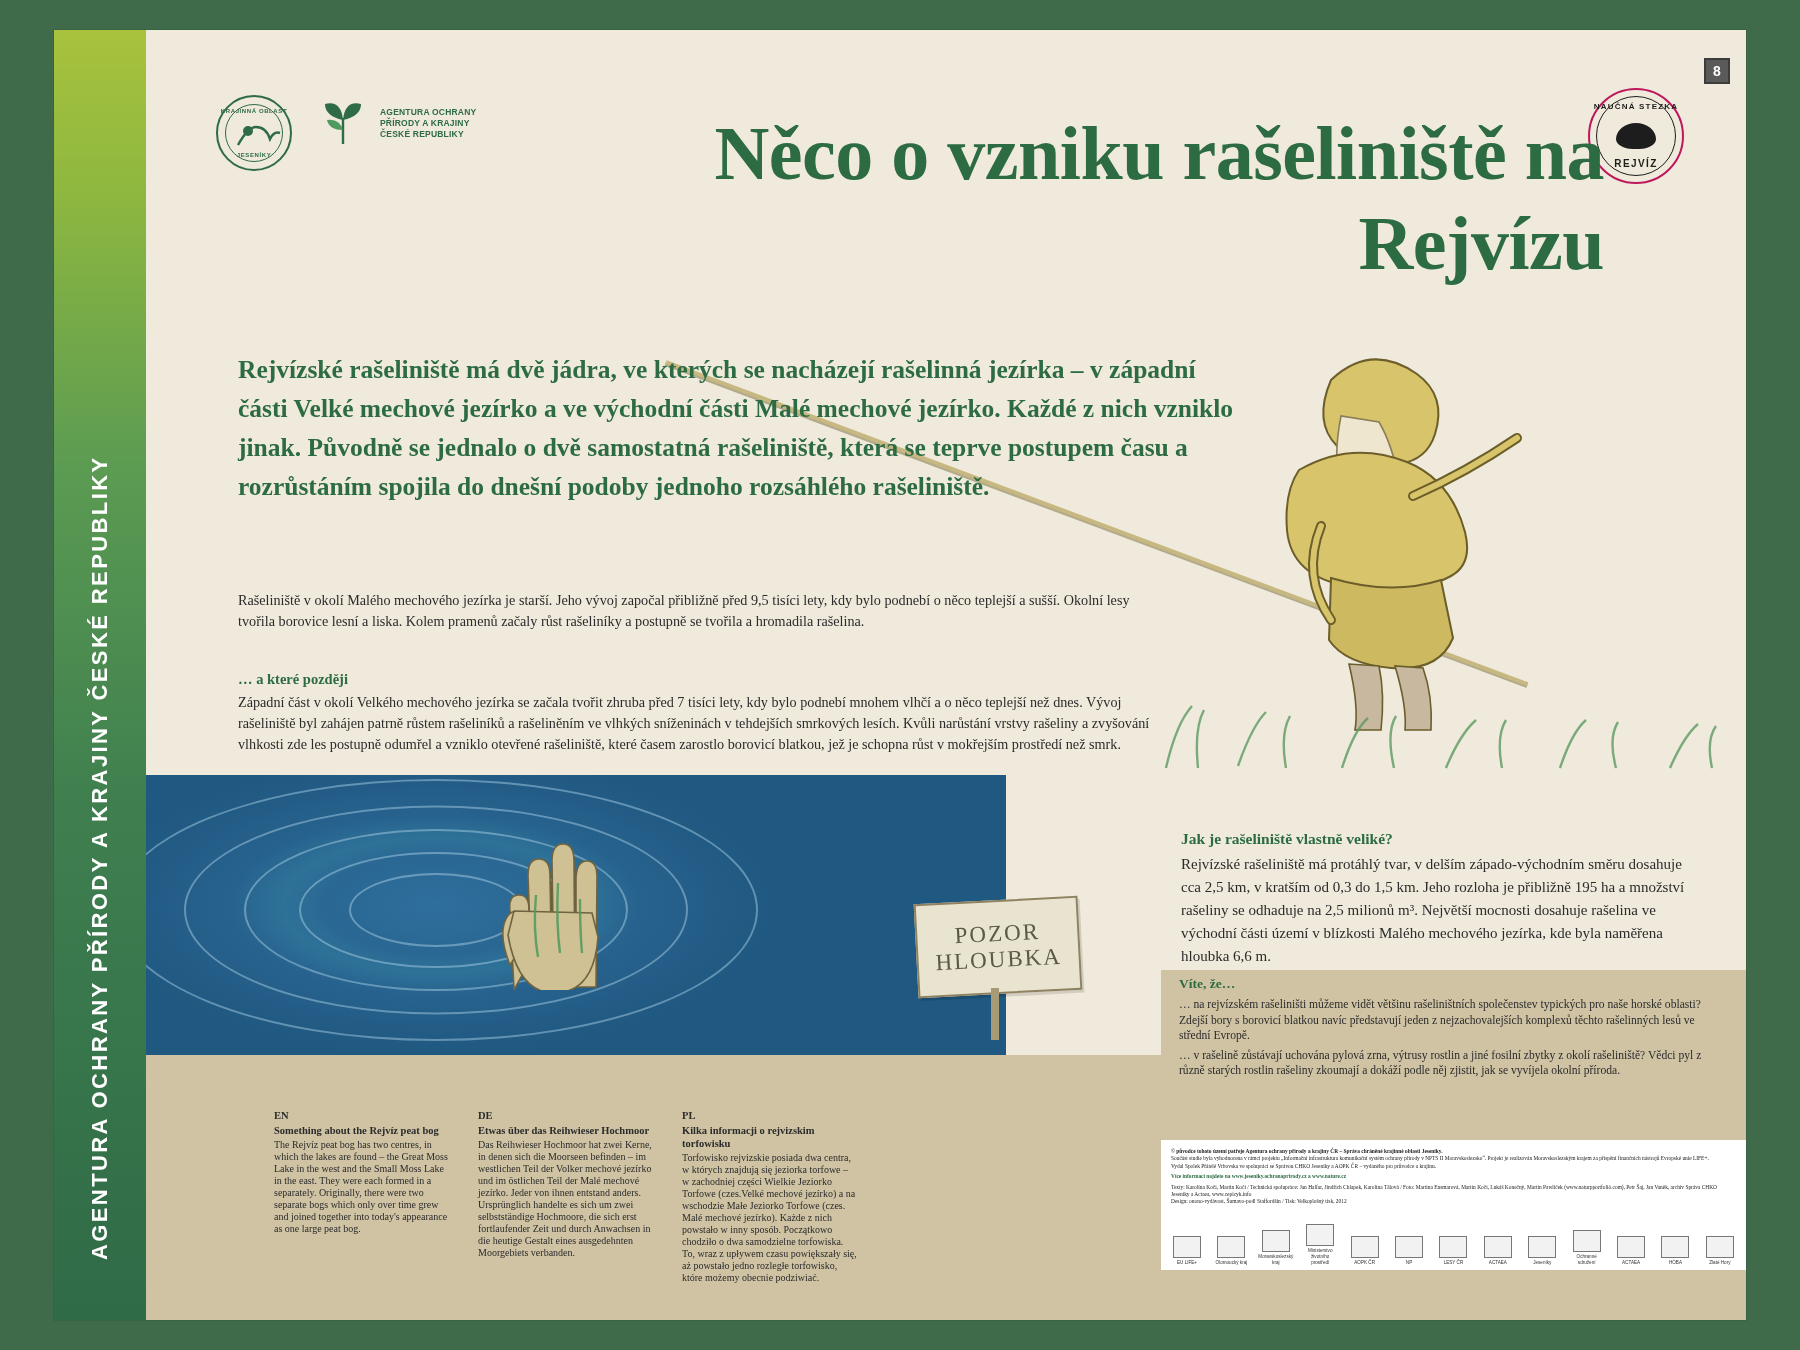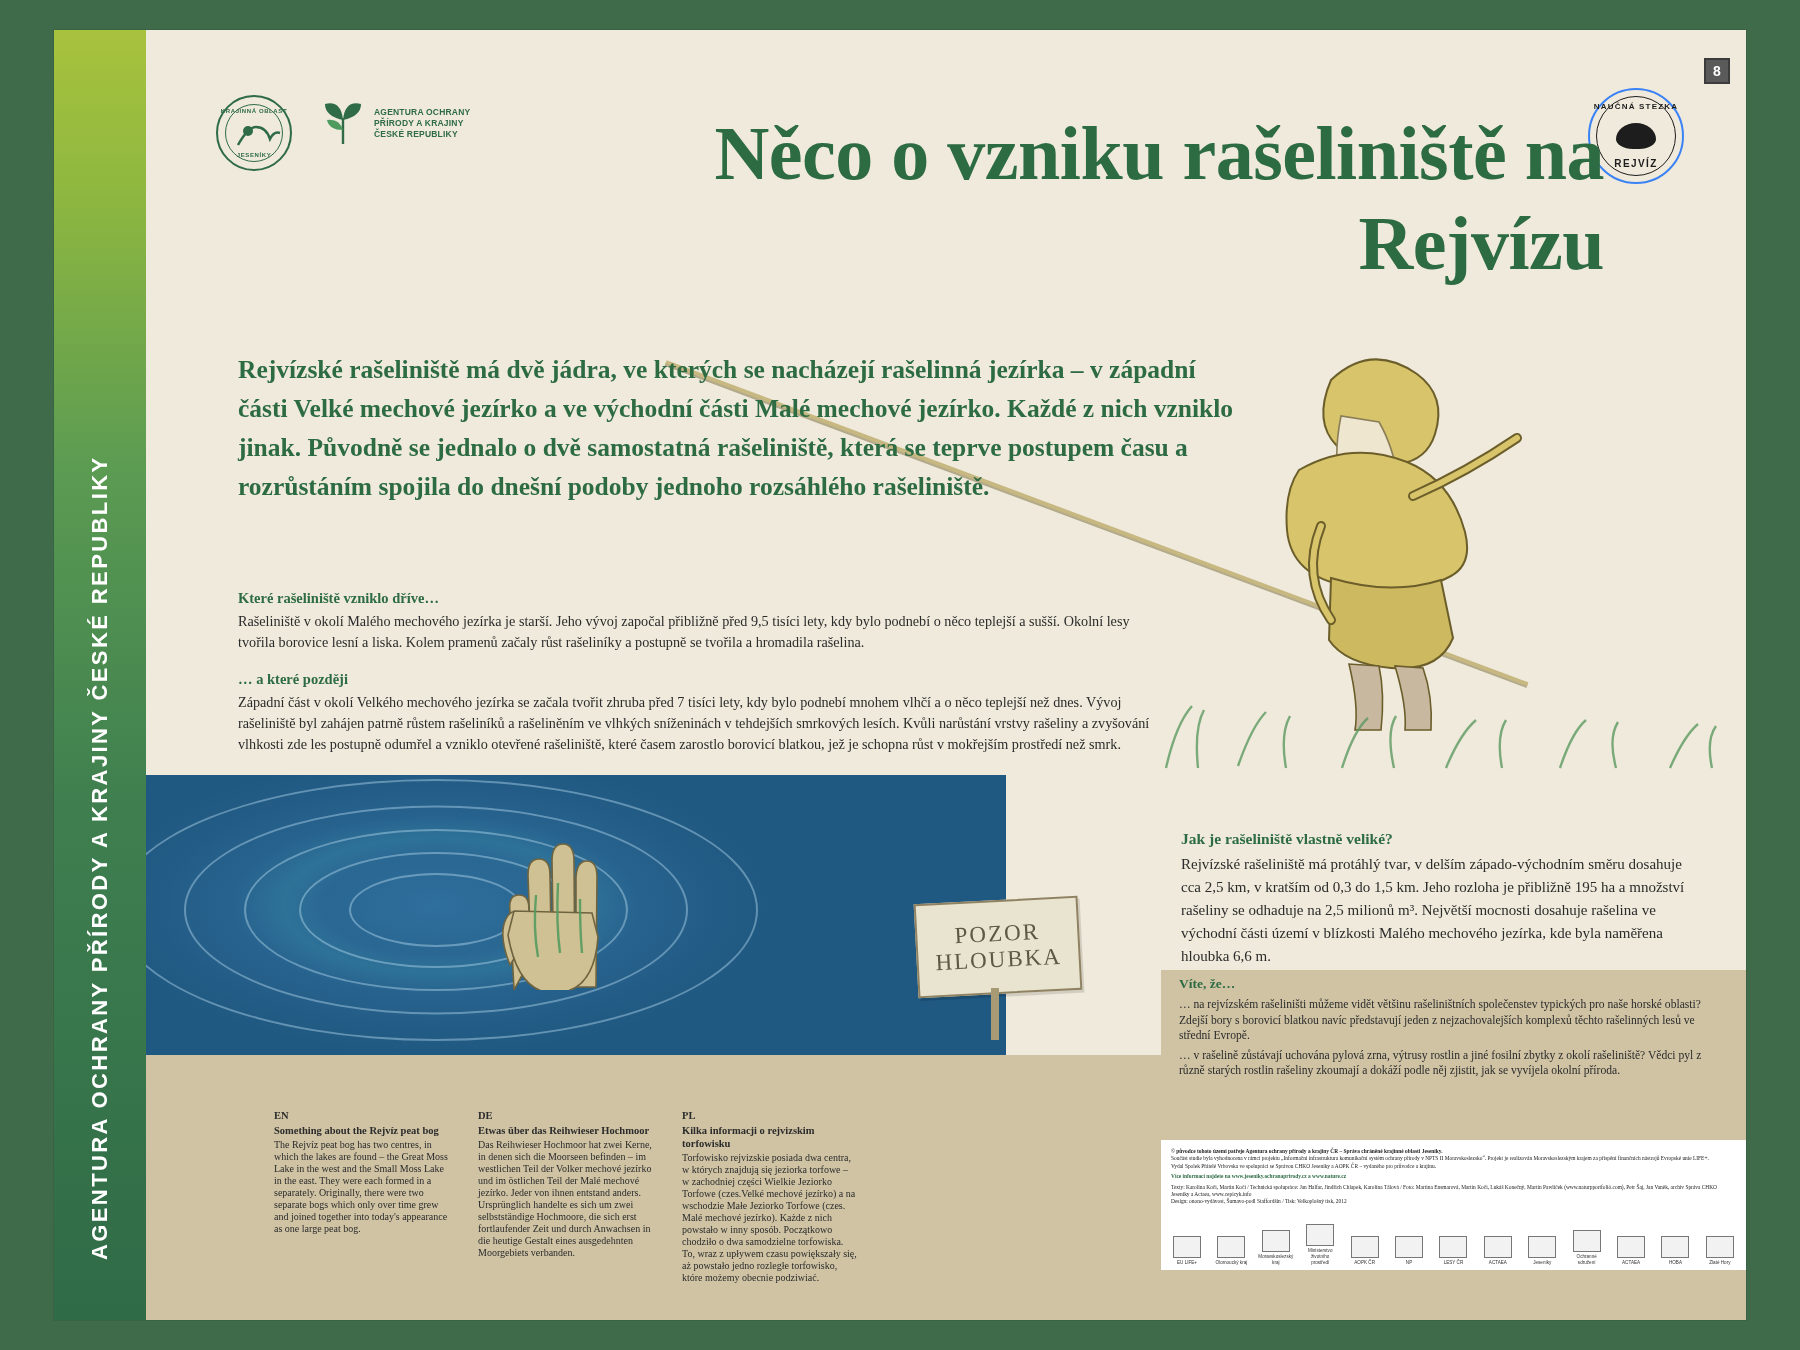--- a/index.html
+++ b/index.html
@@ -88,37 +88,37 @@
     color: #2f6b47;
     font-weight: bold;
   }
   .logo-jeseniky .txt-top { top: 11px; }
   .logo-jeseniky .txt-bot { bottom: 11px; }
   .logo-aopk {
     position: absolute;
     left: 176px; top: 70px;
     display: flex;
     align-items: center;
-    gap: 10px;
+    gap: 16px;
   }
   .logo-aopk .leaf { width: 42px; height: 46px; }
   .logo-aopk .lines {
     font-family: "Liberation Sans", sans-serif;
     font-size: 8.5px;
     font-weight: bold;
     color: #2f6b47;
     line-height: 11px;
     letter-spacing: .2px;
   }
   .logo-rejviz {
     position: absolute;
     right: 62px; top: 58px;
     width: 96px; height: 96px;
     border-radius: 50%;
-    border: 2px solid #3b82f6;
+    border: 2px solid #be185d;
     background: #efeadb;
     box-sizing: border-box;
   }
   .logo-rejviz .inner {
     position: absolute;
     left: 6px; top: 6px; right: 6px; bottom: 6px;
     border-radius: 50%;
     border: 1px solid #1d1d1d;
   }
   .logo-rejviz .lbl-top, .logo-rejviz .lbl-bot {
@@ -478,21 +478,20 @@
       <div class="lbl-bot">REJVÍZ</div>
     </div>
 
     <div class="page-num">8</div>
 
     <div class="title">Něco o vzniku rašeliniště na Rejvízu</div>
 
     <div class="lead">Rejvízské rašeliniště má dvě jádra, ve kterých se nacházejí rašelinná jezírka – v západní části Velké mechové jezírko a ve východní části Malé mechové jezírko. Každé z nich vzniklo jinak. Původně se jednalo o dvě samostatná rašeliniště, která se teprve postupem času a rozrůstáním spojila do dnešní podoby jednoho rozsáhlého rašeliniště.</div>
 
     <div class="sec" id="sec-earlier">
-      <h3>Které rašeliniště vzniklo dříve…</h3>
       <p>Rašeliniště v okolí Malého mechového jezírka je starší. Jeho vývoj započal přibližně před 9,5 tisíci lety, kdy bylo podnebí o něco teplejší a sušší. Okolní lesy tvořila borovice lesní a liska. Kolem pramenů začaly růst rašeliníky a postupně se tvořila a hromadila rašelina.</p>
     </div>
 
     <div class="sec" id="sec-later">
       <h3>… a které později</h3>
       <p>Západní část v okolí Velkého mechového jezírka se začala tvořit zhruba před 7 tisíci lety, kdy bylo podnebí mnohem vlhčí a o něco teplejší než dnes. Vývoj rašeliniště byl zahájen patrně růstem rašeliníků a rašeliněním ve vlhkých sníženinách v tehdejších smrkových lesích. Kvůli narůstání vrstvy rašeliny a zvyšování vlhkosti zde les postupně odumřel a vzniklo otevřené rašeliniště, které časem zarostlo borovicí blatkou, jež je schopna růst v mokřejším prostředí než smrk.</p>
     </div>
 
     <div class="sec-size">
       <h3>Jak je rašeliniště vlastně veliké?</h3>

